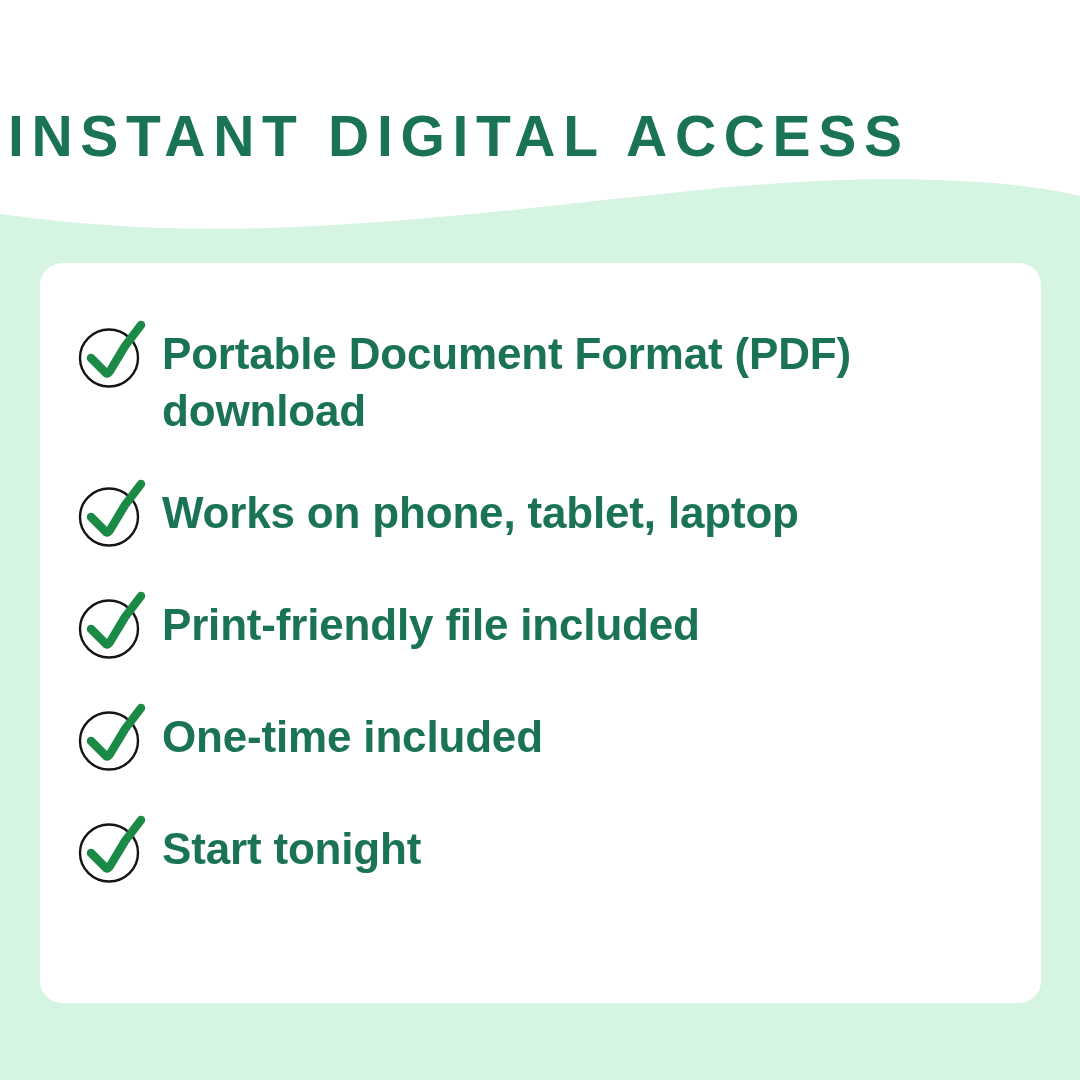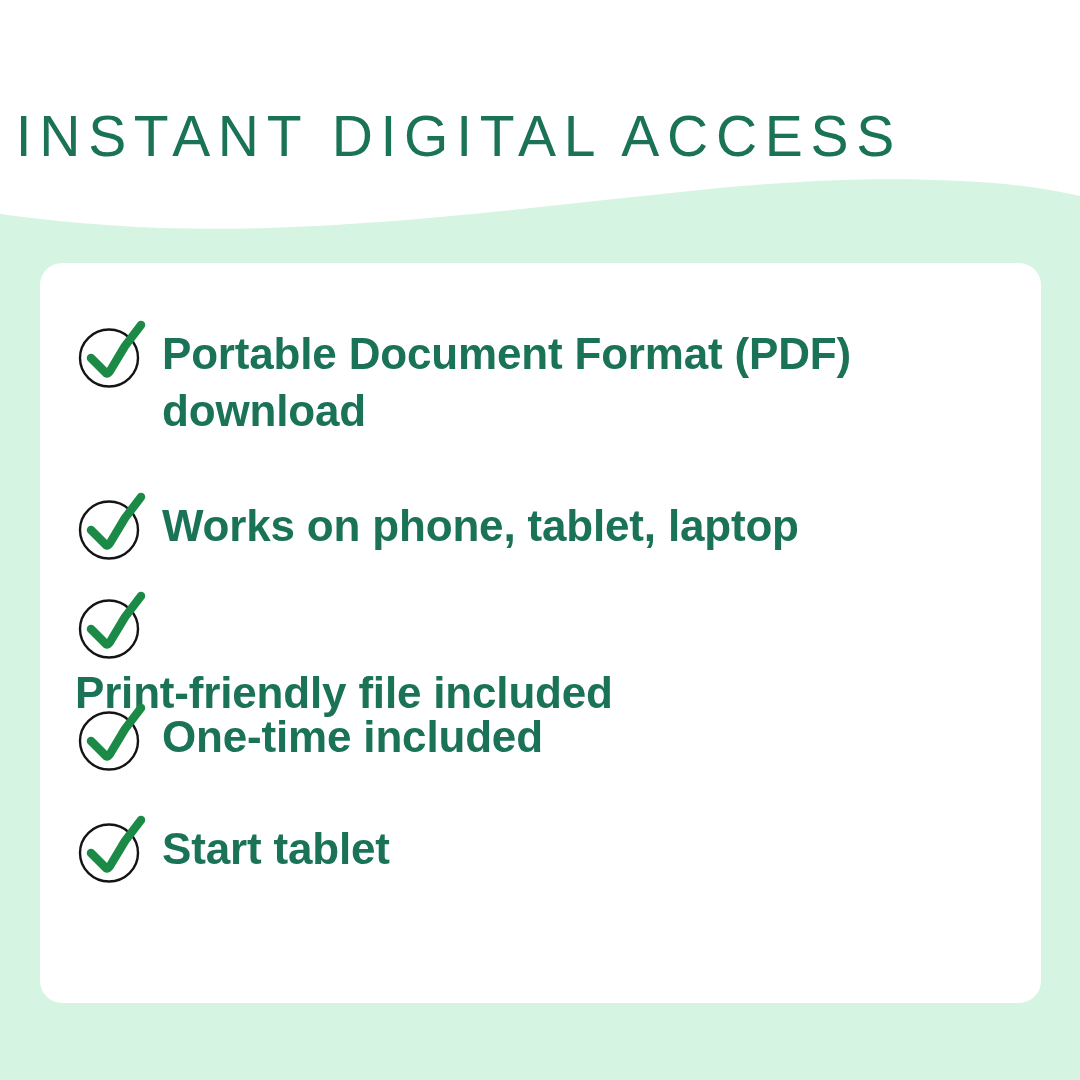--- a/index.html
+++ b/index.html
@@ -41,21 +41,21 @@
 
   
   .headline {
     position: absolute;
     left: 0;
     top: 66px;
     width: 910px;
     z-index: 3;
     text-align: center;
     font-family: "Liberation Sans", sans-serif;
-    font-weight: 400;
+    font-weight: 700;
     font-size: 57px;
     line-height: 64px;
     letter-spacing: 0.135em;
     text-indent: 0.135em;
     color: #1b7357;
     white-space: nowrap;
   }
 
   
   .card {
@@ -82,22 +82,22 @@
   }
 
   .feature-row {
     position: absolute;
     left: 35px;
     display: flex;
     align-items: flex-start;
     width: 940px;
   }
   .feature-row.r0 { top: 61px; }
-  .feature-row.r1 { top: 233px; }
-  .feature-row.r2 { top: 332px; flex-direction: column; }
+  .feature-row.r1 { top: 220px; }
+  .feature-row.r2 { top: 332px; }
   .feature-row.r3 { top: 444px; }
   .feature-row.r4 { top: 556px; }
 
   .check-icon {
     position: relative;
     flex: 0 0 auto;
     width: 72px;
     height: 72px;
     margin-top: -4px;
     margin-right: 15px;
@@ -181,19 +181,19 @@
         <span class="feature-text">One-time included</span>
       </li>
 
       <li class="feature-row r4">
         <span class="check-icon">
           <svg viewBox="0 0 72 72" xmlns="http://www.w3.org/2000/svg" aria-hidden="true">
             <ellipse cx="34" cy="38" rx="29" ry="28.5" fill="none" stroke="#141414" stroke-width="2.4"></ellipse>
             <path d="M16 38 L31 53 Q33 54.5 35 51 L50 26 L66 5" fill="none" stroke="#1a8a46" stroke-width="8.5" stroke-linecap="round" stroke-linejoin="round"></path>
           </svg>
         </span>
-        <span class="feature-text">Start tablet</span>
+        <span class="feature-text">Start tonight</span>
       </li>
 
     </ul>
   </section>
 
 </div>
 
 </body></html>

